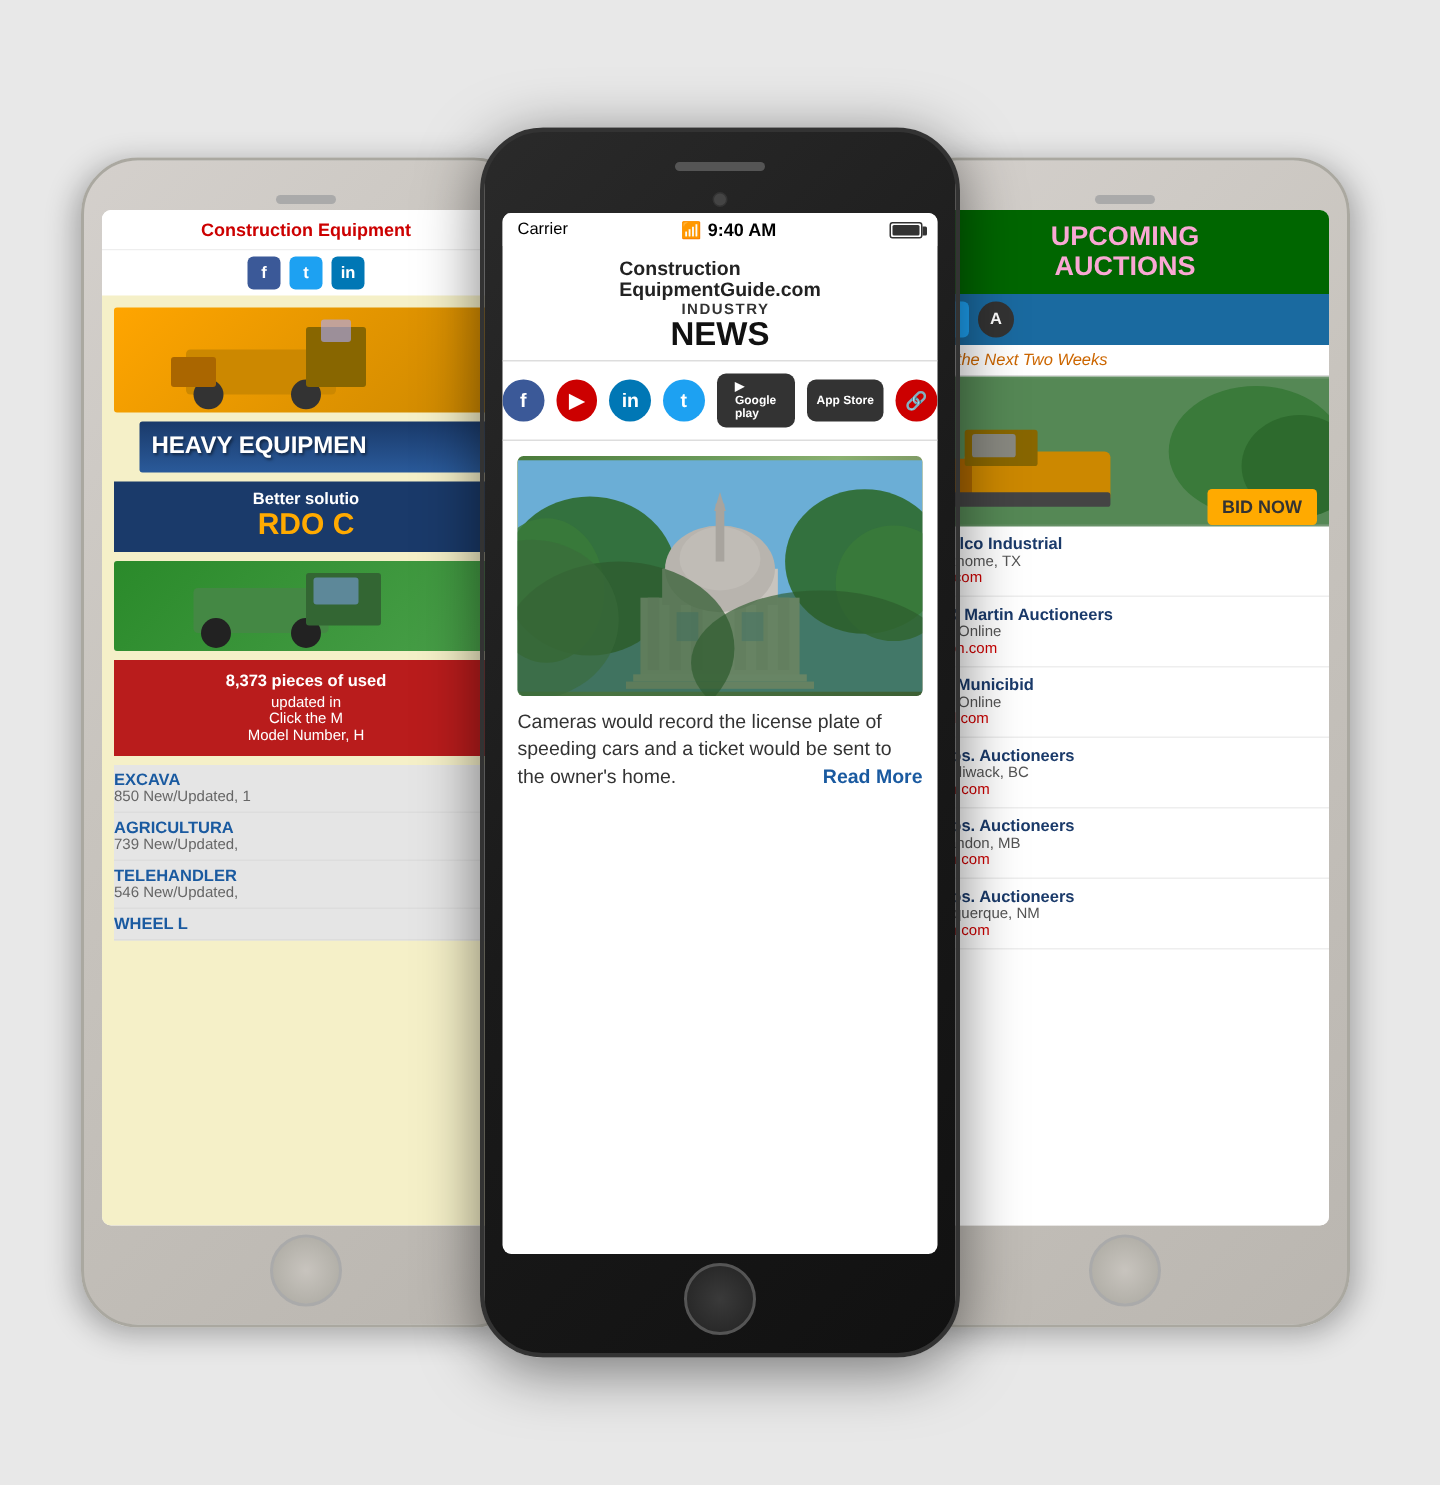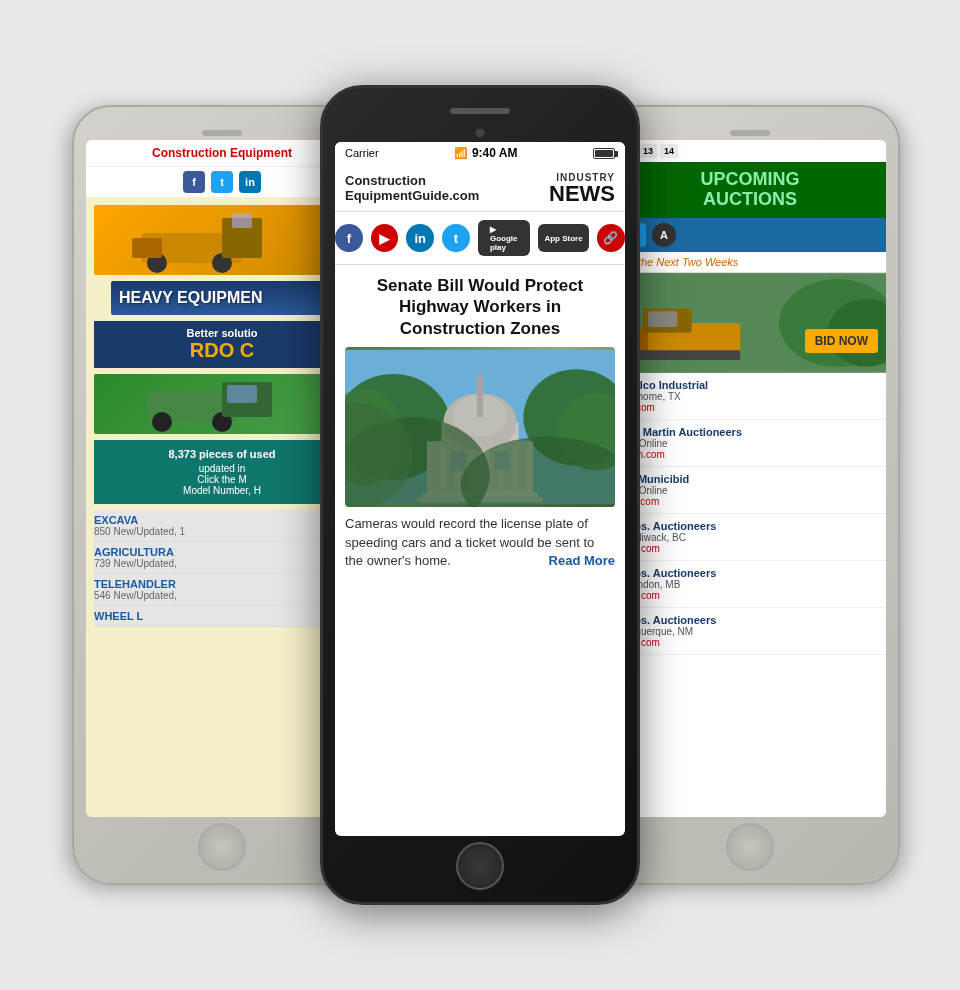--- a/index.html
+++ b/index.html
@@ -33,21 +33,21 @@
       overflow: hidden;
     }
 
     
     .phone-left {
       width: 300px;
       height: 780px;
       background: linear-gradient(135deg, #d4d0cc 0%, #c8c4be 40%, #bab6b0 100%);
       border: 2px solid #aaa8a0;
       border-radius: 38px;
-      left: 42px;
+      left: 24px;
       top: 80px;
       z-index: 1;
       box-shadow: -4px 4px 20px rgba(0,0,0,0.3);
     }
 
     
     .phone-right {
       width: 300px;
       height: 780px;
       background: linear-gradient(135deg, #d4d0cc 0%, #c8c4be 40%, #bab6b0 100%);
@@ -165,20 +165,21 @@
     }
 
     
     .ceg-header {
       padding: 8px 10px 6px;
       border-bottom: 1px solid #ddd;
       display: flex;
       align-items: center;
       justify-content: space-between;
       flex-shrink: 0;
+      flex-direction: column;
     }
     .ceg-logo-left {
       font-size: 13px;
       font-weight: 900;
       line-height: 1.1;
       color: #222;
     }
     .ceg-logo-left span { display: block; }
     .ceg-logo-right {
       text-align: right;
@@ -359,21 +360,21 @@
       height: 60px;
       background: linear-gradient(135deg, #2a8a2a 0%, #4aa04a 100%);
       border-radius: 2px;
       margin-bottom: 6px;
       display: flex;
       align-items: center;
       justify-content: center;
     }
 
     .search-section {
-      background: #0f766e;
+      background: #b91c1c;
       padding: 8px;
       margin-bottom: 6px;
     }
     .search-count {
       color: white;
       font-size: 11px;
       font-weight: 700;
       text-align: center;
       margin-bottom: 3px;
     }
@@ -409,21 +410,21 @@
       flex-direction: column;
     }
 
     .upcoming-banner {
       background: #006600;
       padding: 8px;
       text-align: center;
       flex-shrink: 0;
     }
     .upcoming-title {
-      color: #86efac;
+      color: #f9a8d4;
       font-weight: 900;
       font-size: 18px;
       text-transform: uppercase;
       line-height: 1.1;
     }
 
     .calendar-row {
       display: flex;
       background: #fff;
       padding: 4px;
@@ -474,21 +475,21 @@
     .auction-image {
       width: 100%;
       height: 100px;
       background: linear-gradient(135deg, #558855 0%, #779977 100%);
       position: relative;
       flex-shrink: 0;
     }
     .bid-now-btn {
       position: absolute;
       right: 8px;
-      bottom: 20px;
+      bottom: 1px;
       background: #ffaa00;
       color: #333;
       font-weight: 900;
       font-size: 12px;
       padding: 5px 10px;
       border-radius: 3px;
       margin-left: 36px;
     }
 
     .auction-list {
@@ -692,21 +693,20 @@
           <div class="social-icon s-fb">f</div>
           <div class="social-icon s-yt">▶</div>
           <div class="social-icon s-li">in</div>
           <div class="social-icon s-tw">t</div>
           <div class="social-icon s-gp" style="font-size:8px;width:52px;border-radius:6px;padding:18px;">▶ Google play</div>
           <div class="social-icon s-ios" style="font-size:8px;width:52px;border-radius:6px;padding:6px;"> App Store</div>
           <div class="social-icon s-red" style="font-size:12px;width:28px;border-radius:50%;">🔗</div>
         </div>
 
         <div class="article-section">
-          <div class="article-headline">Senate Bill Would Protect Highway Workers in Construction Zones</div>
 
           <div class="article-image">
             <svg class="capitol-svg" viewBox="0 0 280 160">
 
               <rect width="280" height="160" fill="#6baed6"></rect>
 
               <ellipse cx="50" cy="80" rx="60" ry="55" fill="#2d6a2d" opacity="0.9"></ellipse>
               <ellipse cx="20" cy="90" rx="40" ry="50" fill="#3a7a3a" opacity="0.85"></ellipse>
               <ellipse cx="240" cy="70" rx="55" ry="50" fill="#2d6a2d" opacity="0.9"></ellipse>
               <ellipse cx="260" cy="85" rx="40" ry="40" fill="#3a7a3a" opacity="0.85"></ellipse>
@@ -756,25 +756,20 @@
       <div class="side-button-left side-btn-silver-left"></div>
       <div class="side-button-right side-btn-silver-right"></div>
 
       <div class="phone-top-bar">
         <div class="phone-speaker phone-speaker-left" style="background:#aaa;"></div>
       </div>
 
       <div class="phone-screen">
         <div class="right-content">
 
-          <div class="calendar-row">
-            <div class="cal-day">12</div>
-            <div class="cal-day">13</div>
-            <div class="cal-day">14</div>
-          </div>
 
           <div class="upcoming-banner">
             <div class="upcoming-title">UPCOMING<br>AUCTIONS</div>
           </div>
 
           <div class="right-social-bar">
             <div class="r-soc-icon r-tw">t</div>
             <div class="r-soc-icon r-app">A</div>
           </div>
 

